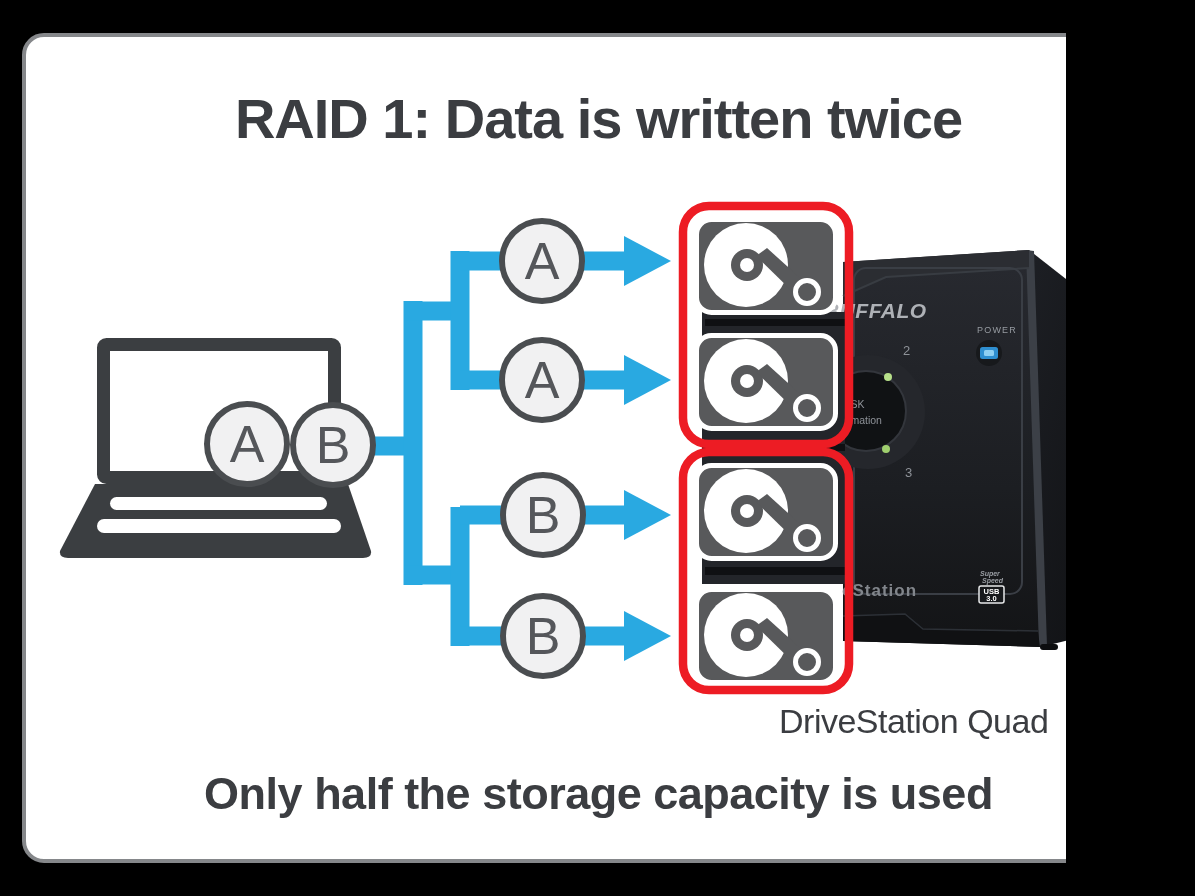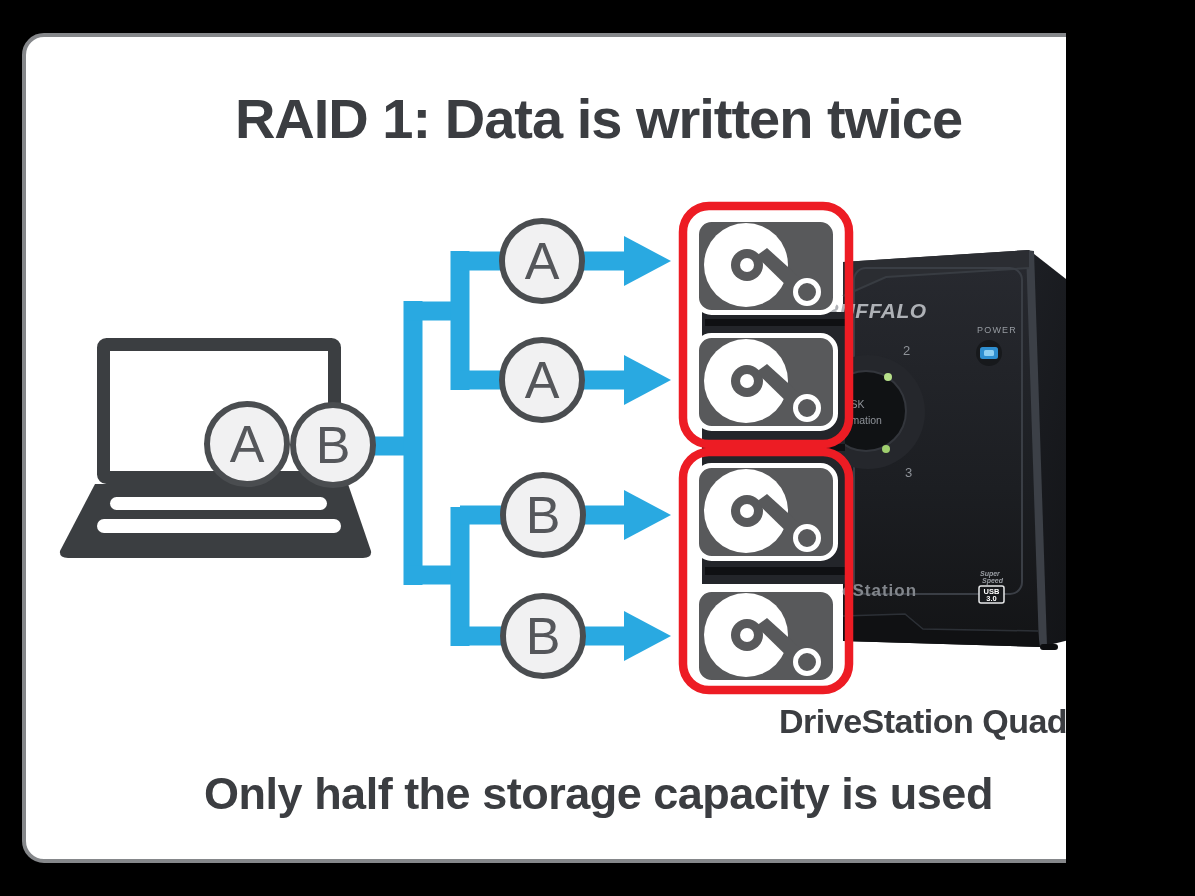--- a/index.html
+++ b/index.html
@@ -6,21 +6,21 @@
   .stage{position:relative;width:1066px;height:896px;background:#000;overflow:hidden;
          font-family:"Liberation Sans",sans-serif;}
   .canvas{position:absolute;left:22px;top:33px;width:1153px;height:830px;
           background:#fff;border:4px solid #85878a;border-radius:22px;box-sizing:border-box;}
   .diagram-svg{position:absolute;left:0;top:0;width:1195px;height:896px;}
   .title{position:absolute;left:22px;top:86px;width:1153px;text-align:center;
          font-size:56px;font-weight:bold;color:#3b3d41;letter-spacing:-1px;}
   .footer-caption{position:absolute;left:22px;top:768px;width:1153px;text-align:center;
          font-size:45px;font-weight:bold;color:#3b3d41;letter-spacing:-0.5px;}
   .device-caption{position:absolute;left:779px;top:702px;white-space:nowrap;
-         font-size:34px;font-weight:bold;color:#3b3d41;letter-spacing:-0.5px;}
+         font-size:34px;font-weight:normal;color:#3b3d41;letter-spacing:-0.5px;}
   text{font-family:"Liberation Sans",sans-serif;}
   .pipe{stroke:#29A9E1;stroke-width:19;fill:none;}
   .node{fill:#f1f1f2;stroke:#4a4d50;stroke-width:6;}
   .node-label{font-size:52px;fill:#55575b;text-anchor:middle;}
   .redgroup{fill:none;stroke:#ED1C24;stroke-width:8.5;}
   .nas-small{fill:#8e9298;}
 </style>
 </head>
 <body>
 

